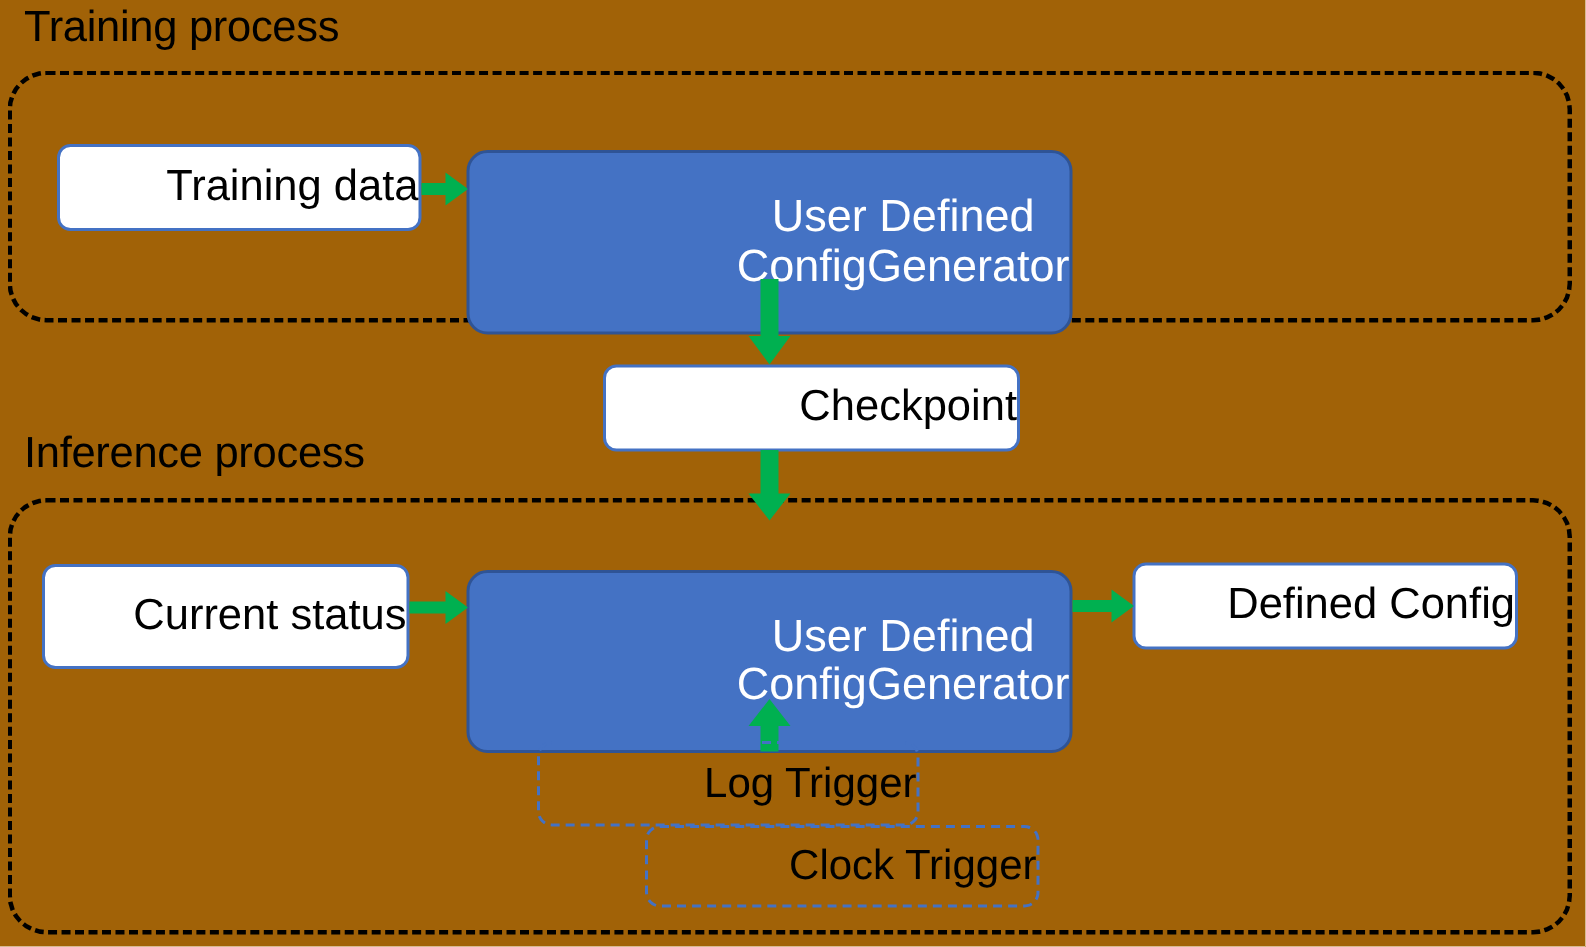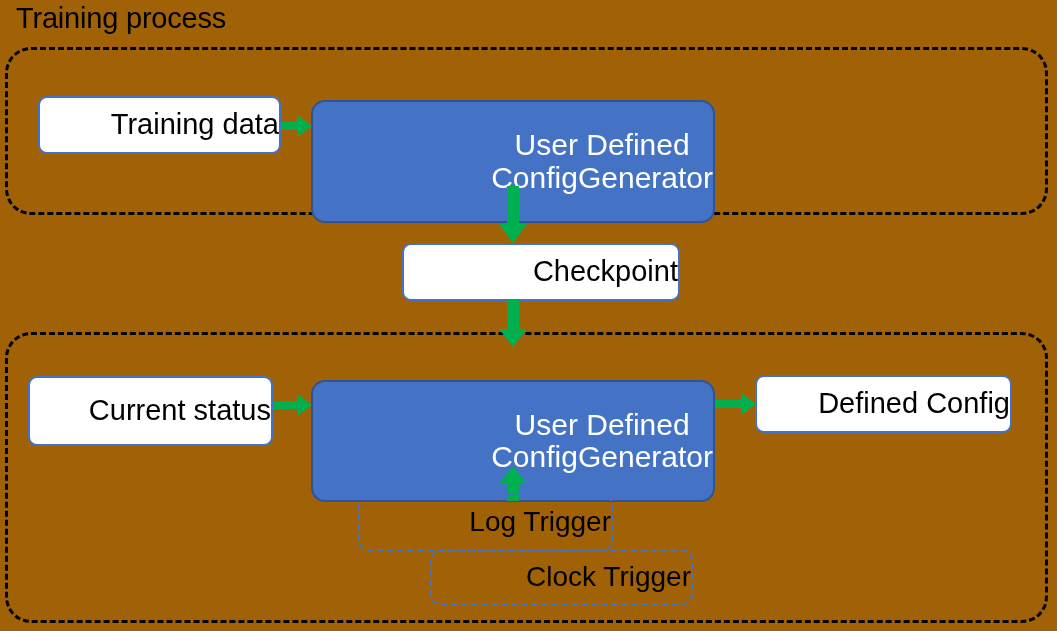--- a/index.html
+++ b/index.html
@@ -129,20 +129,21 @@
       <path d="M0,10 L16,10 L16,3 L31,14 L16,25 L16,18 L0,18 Z" fill="#00B050"></path>
     </svg>
   </div>
 
   <div class="arrow" id="arrow-generator-to-checkpoint">
     <svg width="30" height="58" viewBox="0 0 30 58">
       <path d="M9,0 L21,0 L21,38 L29,38 L15,57 L1,38 L9,38 Z" fill="#00B050"></path>
     </svg>
   </div>
 
+  <div class="section-title" id="inference-title">Inference process</div>
 
   <div class="process-container" id="inference-container"></div>
 
   <div class="node plain" id="checkpoint-node">
     <span class="node-label">Checkpoint</span>
   </div>
 
   <div class="arrow" id="arrow-checkpoint-to-generator">
     <svg width="30" height="48" viewBox="0 0 30 48">
       <path d="M9,0 L21,0 L21,29 L29,29 L15,47 L1,29 L9,29 Z" fill="#00B050"></path>

